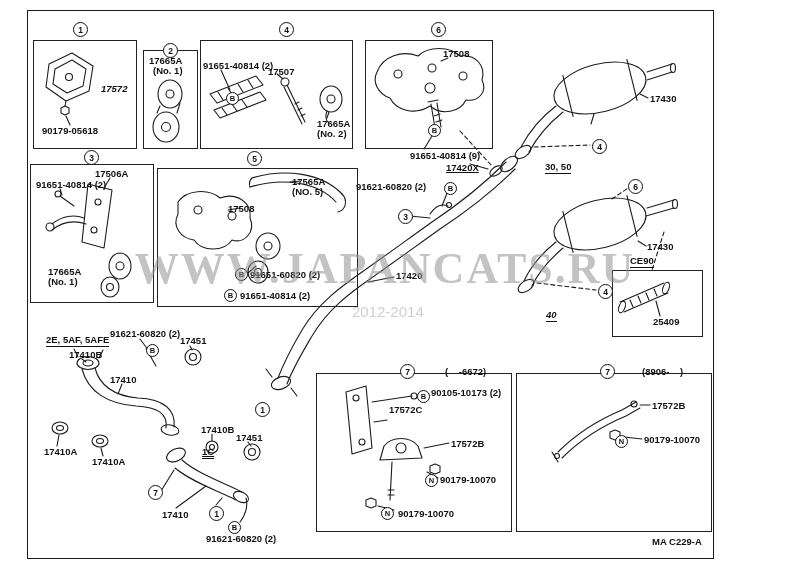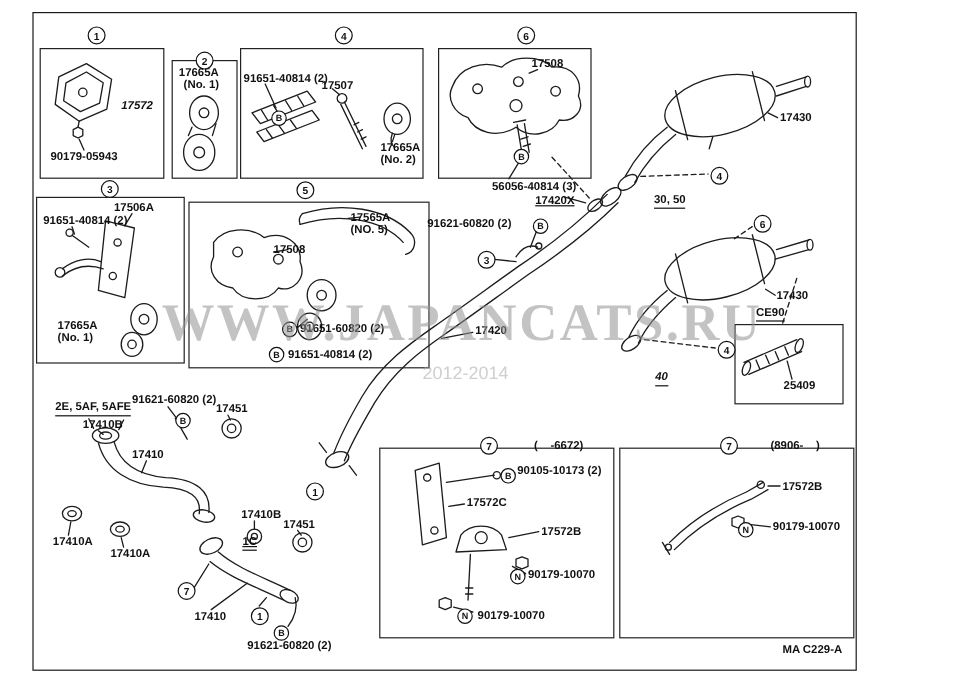--- a/index.html
+++ b/index.html
@@ -324,29 +324,29 @@
       <span>N</span>
     </div>
   <div class="fc" style="left:381px;top:507px;">
       <span>N</span>
     </div>
   <div class="fc" style="left:615px;top:435px;">
       <span>N</span>
     </div>
 
   <span class="lbl" style="left:101px;top:84px;font-style:italic;">17572</span>
-  <span class="lbl" style="left:42px;top:126px;">90179-05943</span>
+  <span class="lbl" style="left:42px;top:126px;">90179-05618</span>
   <span class="lbl" style="left:149px;top:56px;">17665A</span>
   <span class="lbl" style="left:153px;top:66px;">(No. 1)</span>
   <span class="lbl" style="left:203px;top:61px;">91651-40814 (2)</span>
   <span class="lbl" style="left:268px;top:67px;">17507</span>
   <span class="lbl" style="left:317px;top:119px;">17665A</span>
   <span class="lbl" style="left:317px;top:129px;">(No. 2)</span>
   <span class="lbl" style="left:443px;top:49px;">17508</span>
-  <span class="lbl" style="left:410px;top:151px;">56056-40814 (3)</span>
+  <span class="lbl" style="left:410px;top:151px;">91651-40814 (9)</span>
   <span class="lbl" style="left:446px;top:163px;text-decoration:underline;">17420X</span>
   <span class="lbl" style="left:650px;top:94px;">17430</span>
   <span class="lbl und" style="left:545px;top:162px;">30, 50</span>
   <span class="lbl" style="left:95px;top:169px;">17506A</span>
   <span class="lbl" style="left:36px;top:180px;">91651-40814 (2)</span>
   <span class="lbl" style="left:48px;top:267px;">17665A</span>
   <span class="lbl" style="left:48px;top:277px;">(No. 1)</span>
   <span class="lbl" style="left:292px;top:177px;">17565A</span>
   <span class="lbl" style="left:292px;top:187px;">(NO. 5)</span>
   <span class="lbl" style="left:228px;top:204px;">17508</span>
@@ -365,21 +365,21 @@
   <span class="lbl" style="left:110px;top:375px;">17410</span>
   <span class="lbl" style="left:44px;top:447px;">17410A</span>
   <span class="lbl" style="left:92px;top:457px;">17410A</span>
   <span class="lbl" style="left:201px;top:425px;">17410B</span>
   <span class="lbl" style="left:236px;top:433px;">17451</span>
   <span class="lbl und" style="left:202px;top:447px;text-decoration:underline;">1C</span>
   <span class="lbl" style="left:162px;top:510px;">17410</span>
   <span class="lbl" style="left:206px;top:534px;">91621-60820 (2)</span>
   <span class="lbl" style="left:445px;top:367px;">(    -6672)</span>
   <span class="lbl" style="left:431px;top:388px;">90105-10173 (2)</span>
-  <span class="lbl" style="left:389px;top:415px;">17572C</span>
+  <span class="lbl" style="left:389px;top:405px;">17572C</span>
   <span class="lbl" style="left:451px;top:439px;">17572B</span>
   <span class="lbl" style="left:440px;top:475px;">90179-10070</span>
   <span class="lbl" style="left:398px;top:509px;">90179-10070</span>
   <span class="lbl" style="left:642px;top:367px;">(8906-    )</span>
   <span class="lbl" style="left:652px;top:401px;">17572B</span>
   <span class="lbl" style="left:644px;top:435px;">90179-10070</span>
 
   <div class="wm">WWW.JAPANCATS.RU</div>
   <div class="wm2">2012-2014</div>
 

